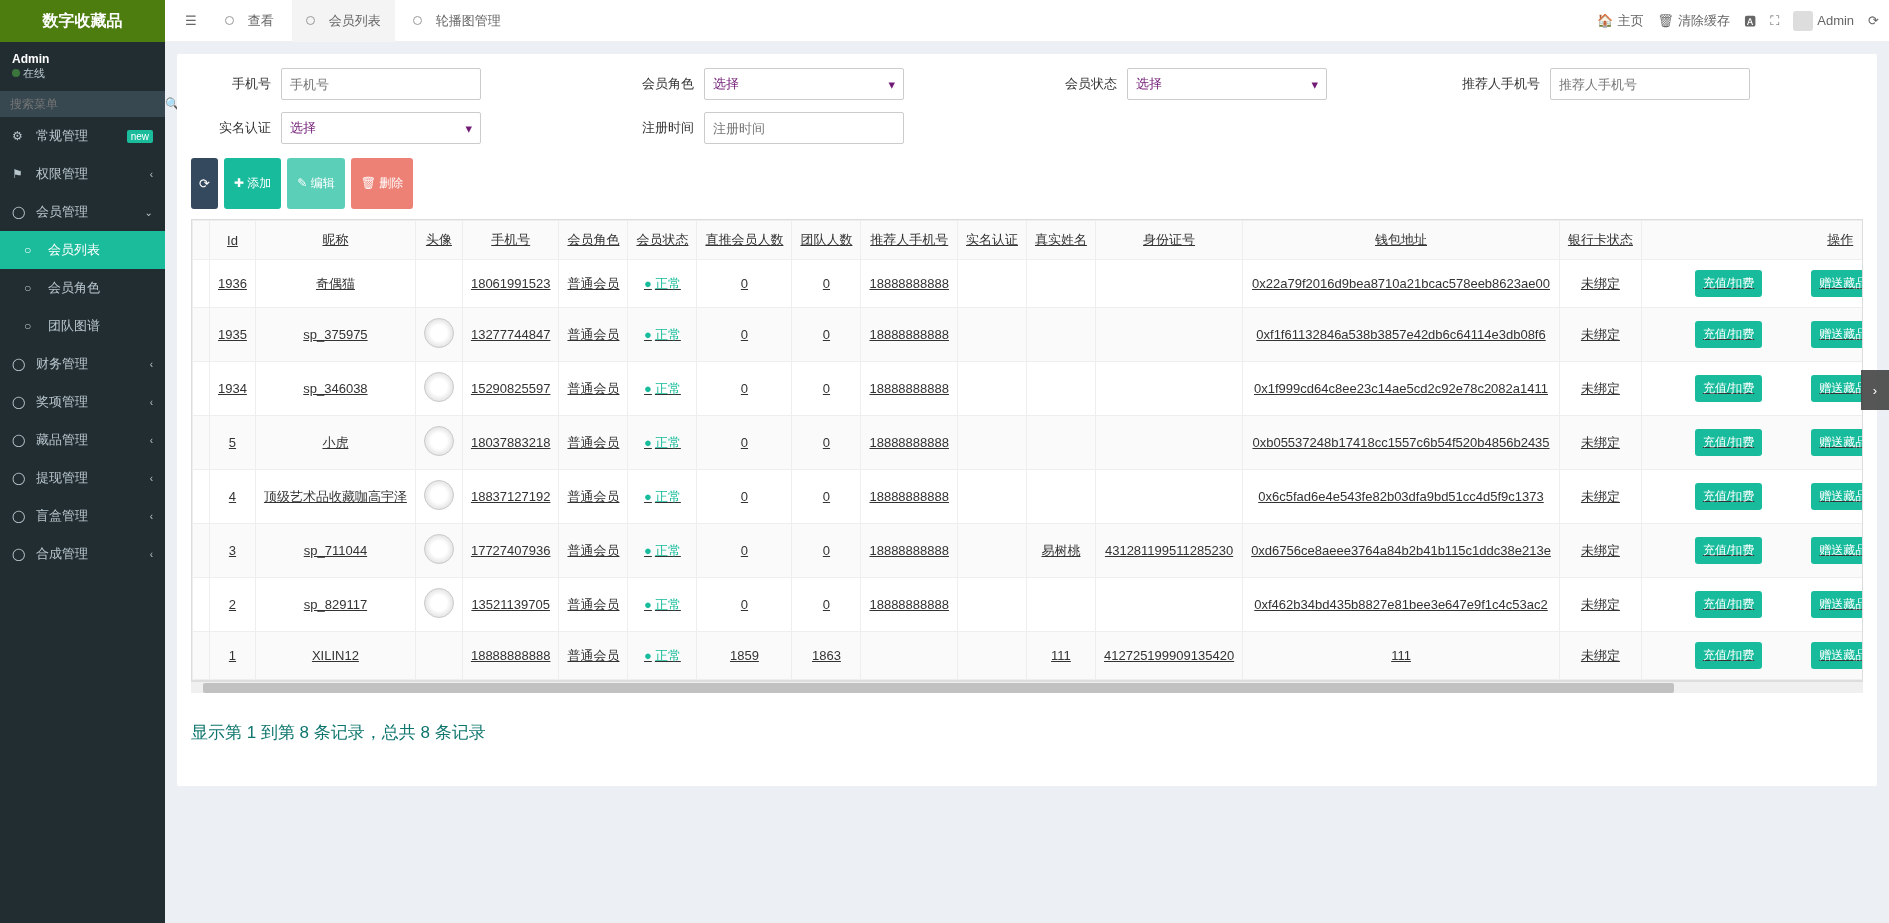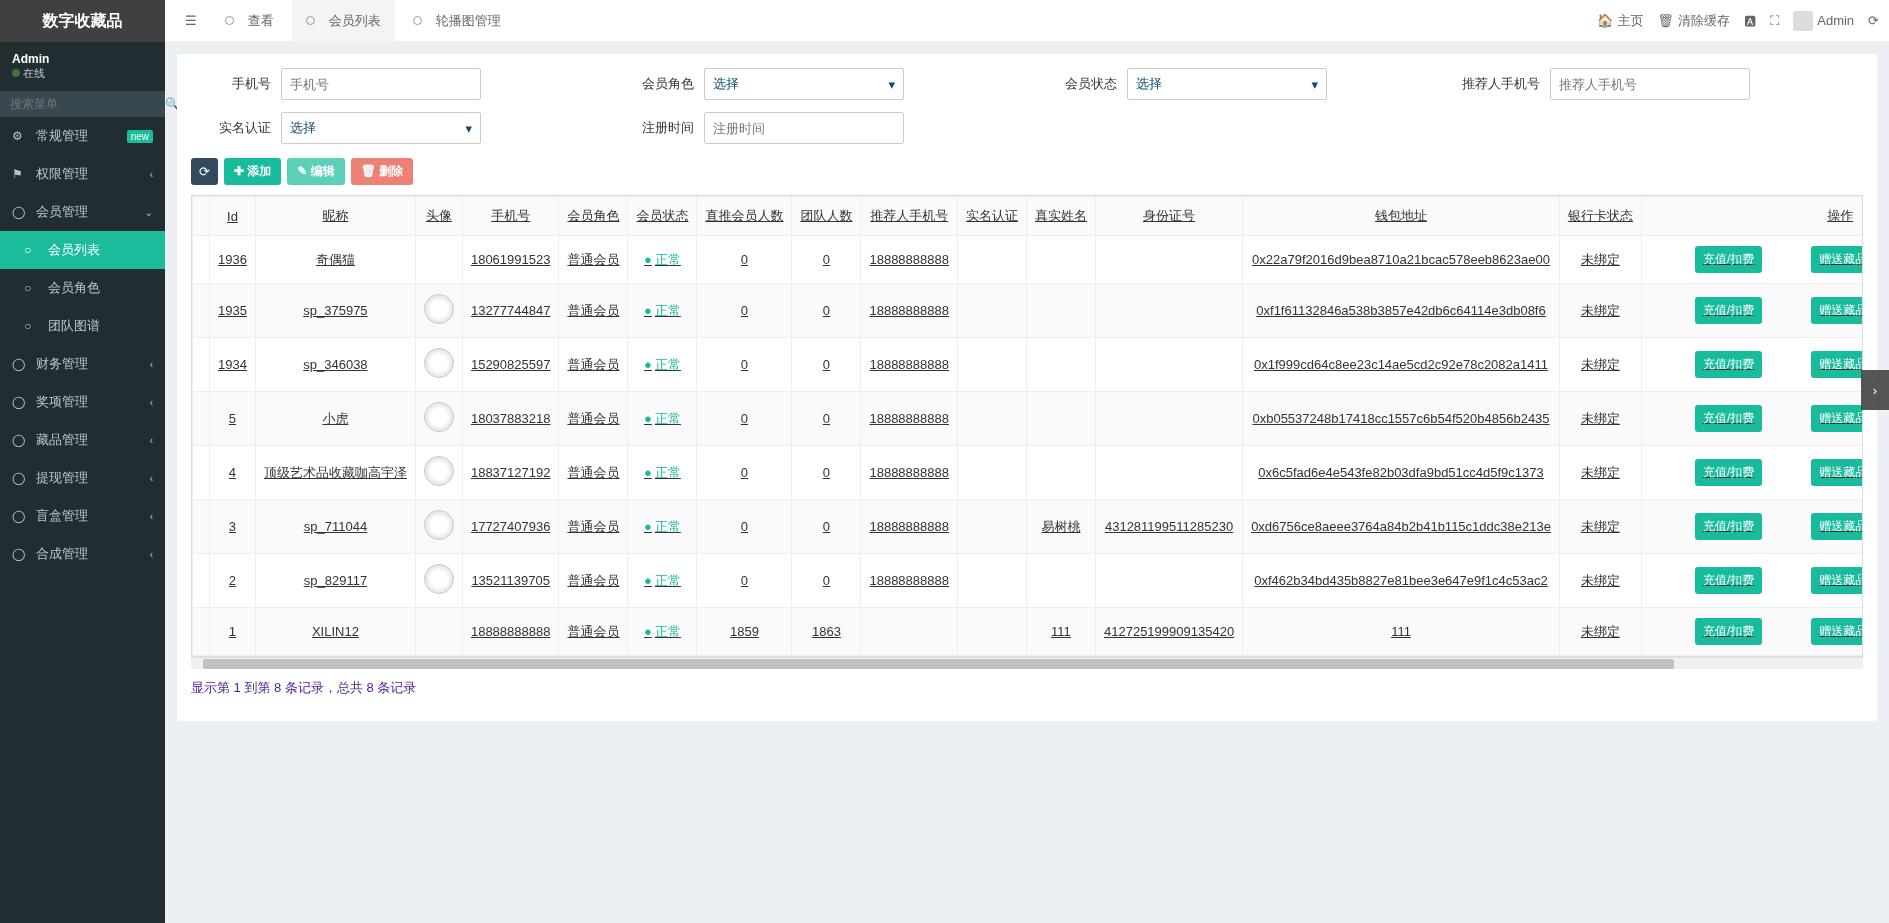--- a/index.html
+++ b/index.html
@@ -1,21 +1,21 @@
 <!DOCTYPE html>
 <html><head>
 <meta charset="utf-8">
 <style>
 * { box-sizing: border-box; margin: 0; padding: 0; }
 body { font-family: "Microsoft YaHei", Arial, sans-serif; font-size: 13px; color: #333; background: #ecf0f5; overflow: hidden; }
 .app { display: flex; height: 100vh; }
 
 
 .sidebar { width: 165px; background: #222d32; color: #b8c7ce; display: flex; flex-direction: column; flex-shrink: 0; }
-.logo { height: 42px; line-height: 42px; text-align: center; background: #404040; color: #fff; font-size: 16px; font-weight: bold; }
+.logo { height: 42px; line-height: 42px; text-align: center; background: #4d7c0f; color: #fff; font-size: 16px; font-weight: bold; }
 .user-panel { padding: 10px 12px; display: flex; align-items: center; gap: 10px; }
 .user-panel .info { font-size: 12px; }
 .user-panel .name { color: #fff; font-weight: bold; }
 .user-panel .status { font-size: 11px; color: #b8c7ce; }
 .status-dot { display: inline-block; width: 8px; height: 8px; border-radius: 50%; background: #3c763d; margin-right: 3px; }
 .search-box { background: #374850; margin: 0; padding: 6px 10px; display: flex; align-items: center; }
 .search-box input { background: transparent; border: none; color: #7dd3fc; flex: 1; font-size: 12px; outline: none; }
 .search-box .si { color: #999; font-size: 12px; }
 .menu { flex: 1; }
 .menu-item { display: flex; align-items: center; padding: 10px 12px; color: #b8c7ce; cursor: pointer; font-size: 13px; position: relative; }
@@ -42,43 +42,43 @@
 .panel { background: #fff; padding: 14px; border-radius: 2px; }
 .tabs { border-bottom: 1px solid #ddd; display: flex; gap: 2px; margin-bottom: 18px; }
 .tabs .t { padding: 8px 16px; background: #eee; color: #555; cursor: pointer; font-size: 13px; border-radius: 3px 3px 0 0; }
 .tabs .t.active { background: #fff; border: 1px solid #ddd; border-bottom: 1px solid #fff; margin-bottom: -1px; }
 
 .filters { display: grid; grid-template-columns: repeat(4, 1fr); gap: 12px 20px; margin-bottom: 14px; }
 .filter { display: flex; align-items: center; }
 .filter label { width: 90px; text-align: right; padding-right: 10px; color: #333; font-size: 13px; }
 .filter .control { flex: 1; max-width: 200px; }
 .filter input, .filter .select { width: 100%; height: 32px; border: 1px solid #ccc; padding: 0 8px; font-size: 13px; border-radius: 2px; }
-.filter .select { display: flex; align-items: center; justify-content: space-between; color: #0c4a6e; cursor: pointer; }
+.filter .select { display: flex; align-items: center; justify-content: space-between; color: #701a75; cursor: pointer; }
 .btn-row { display: flex; gap: 8px; }
 .btn { padding: 7px 14px; border: none; border-radius: 3px; cursor: pointer; font-size: 13px; color: #fff; }
 .btn-teal { background: #18bc9c; }
 .btn-default { background: #fff; color: #555; border: 1px solid #ccc; }
 .btn-dark { background: #34495e; }
 .btn-red { background: #e74c3c; }
-.btn-sm { padding: 5px 10px; font-size: 12px; font-weight: bold; }
+.btn-sm { padding: 17px 10px; font-size: 12px; }
 .btn-icon { padding: 6px 8px; }
 
 .toolbar { display: flex; gap: 6px; margin-bottom: 10px; }
 
 .table-wrap { overflow-x: auto; border: 1px solid #ddd; position: relative; }
 table { border-collapse: collapse; width: 100%; min-width: 1500px; text-decoration: underline; }
 th, td { border: 1px solid #eee; padding: 10px 8px; text-align: center; font-size: 13px; white-space: nowrap; }
 th { background: #fafafa; font-weight: normal; color: #333; }
 tr:nth-child(even) td { background: #fafafa; }
 .avatar-cell { width: 30px; height: 30px; border-radius: 50%; background: #ddd; display: inline-block; border: 1px solid #ccc; background-image: radial-gradient(circle, #fff 40%, #ccc 100%); }
 .status-ok { color: #18bc9c; }
 .status-ok::before { content: "●"; margin-right: 3px; }
 .row-actions { display: flex; gap: 4px; justify-content: center; }
 .row-actions .btn { padding: 5px 8px; font-size: 12px; margin-left: 45px; }
-.footer-info { padding: 10px 0; color: #4c1d95; font-size: 13px; }
+.footer-info { padding: 28px 0; color: #0f766e; font-size: 17px; }
 
 .hscroll { height: 12px; background: #f0f0f0; border-top: 1px solid #ddd; position: relative; }
 .hscroll .thumb { position: absolute; left: 12px; top: 1px; height: 10px; width: 88%; background: #c1c1c1; border-radius: 2px; }
 
 .side-handle { position: fixed; right: 0; top: 370px; width: 28px; height: 40px; background: #444; color: #fff; display: flex; align-items: center; justify-content: center; cursor: pointer; opacity: 0.9; }
 </style>
 </head>
 <body>
 
 <div class="app">

